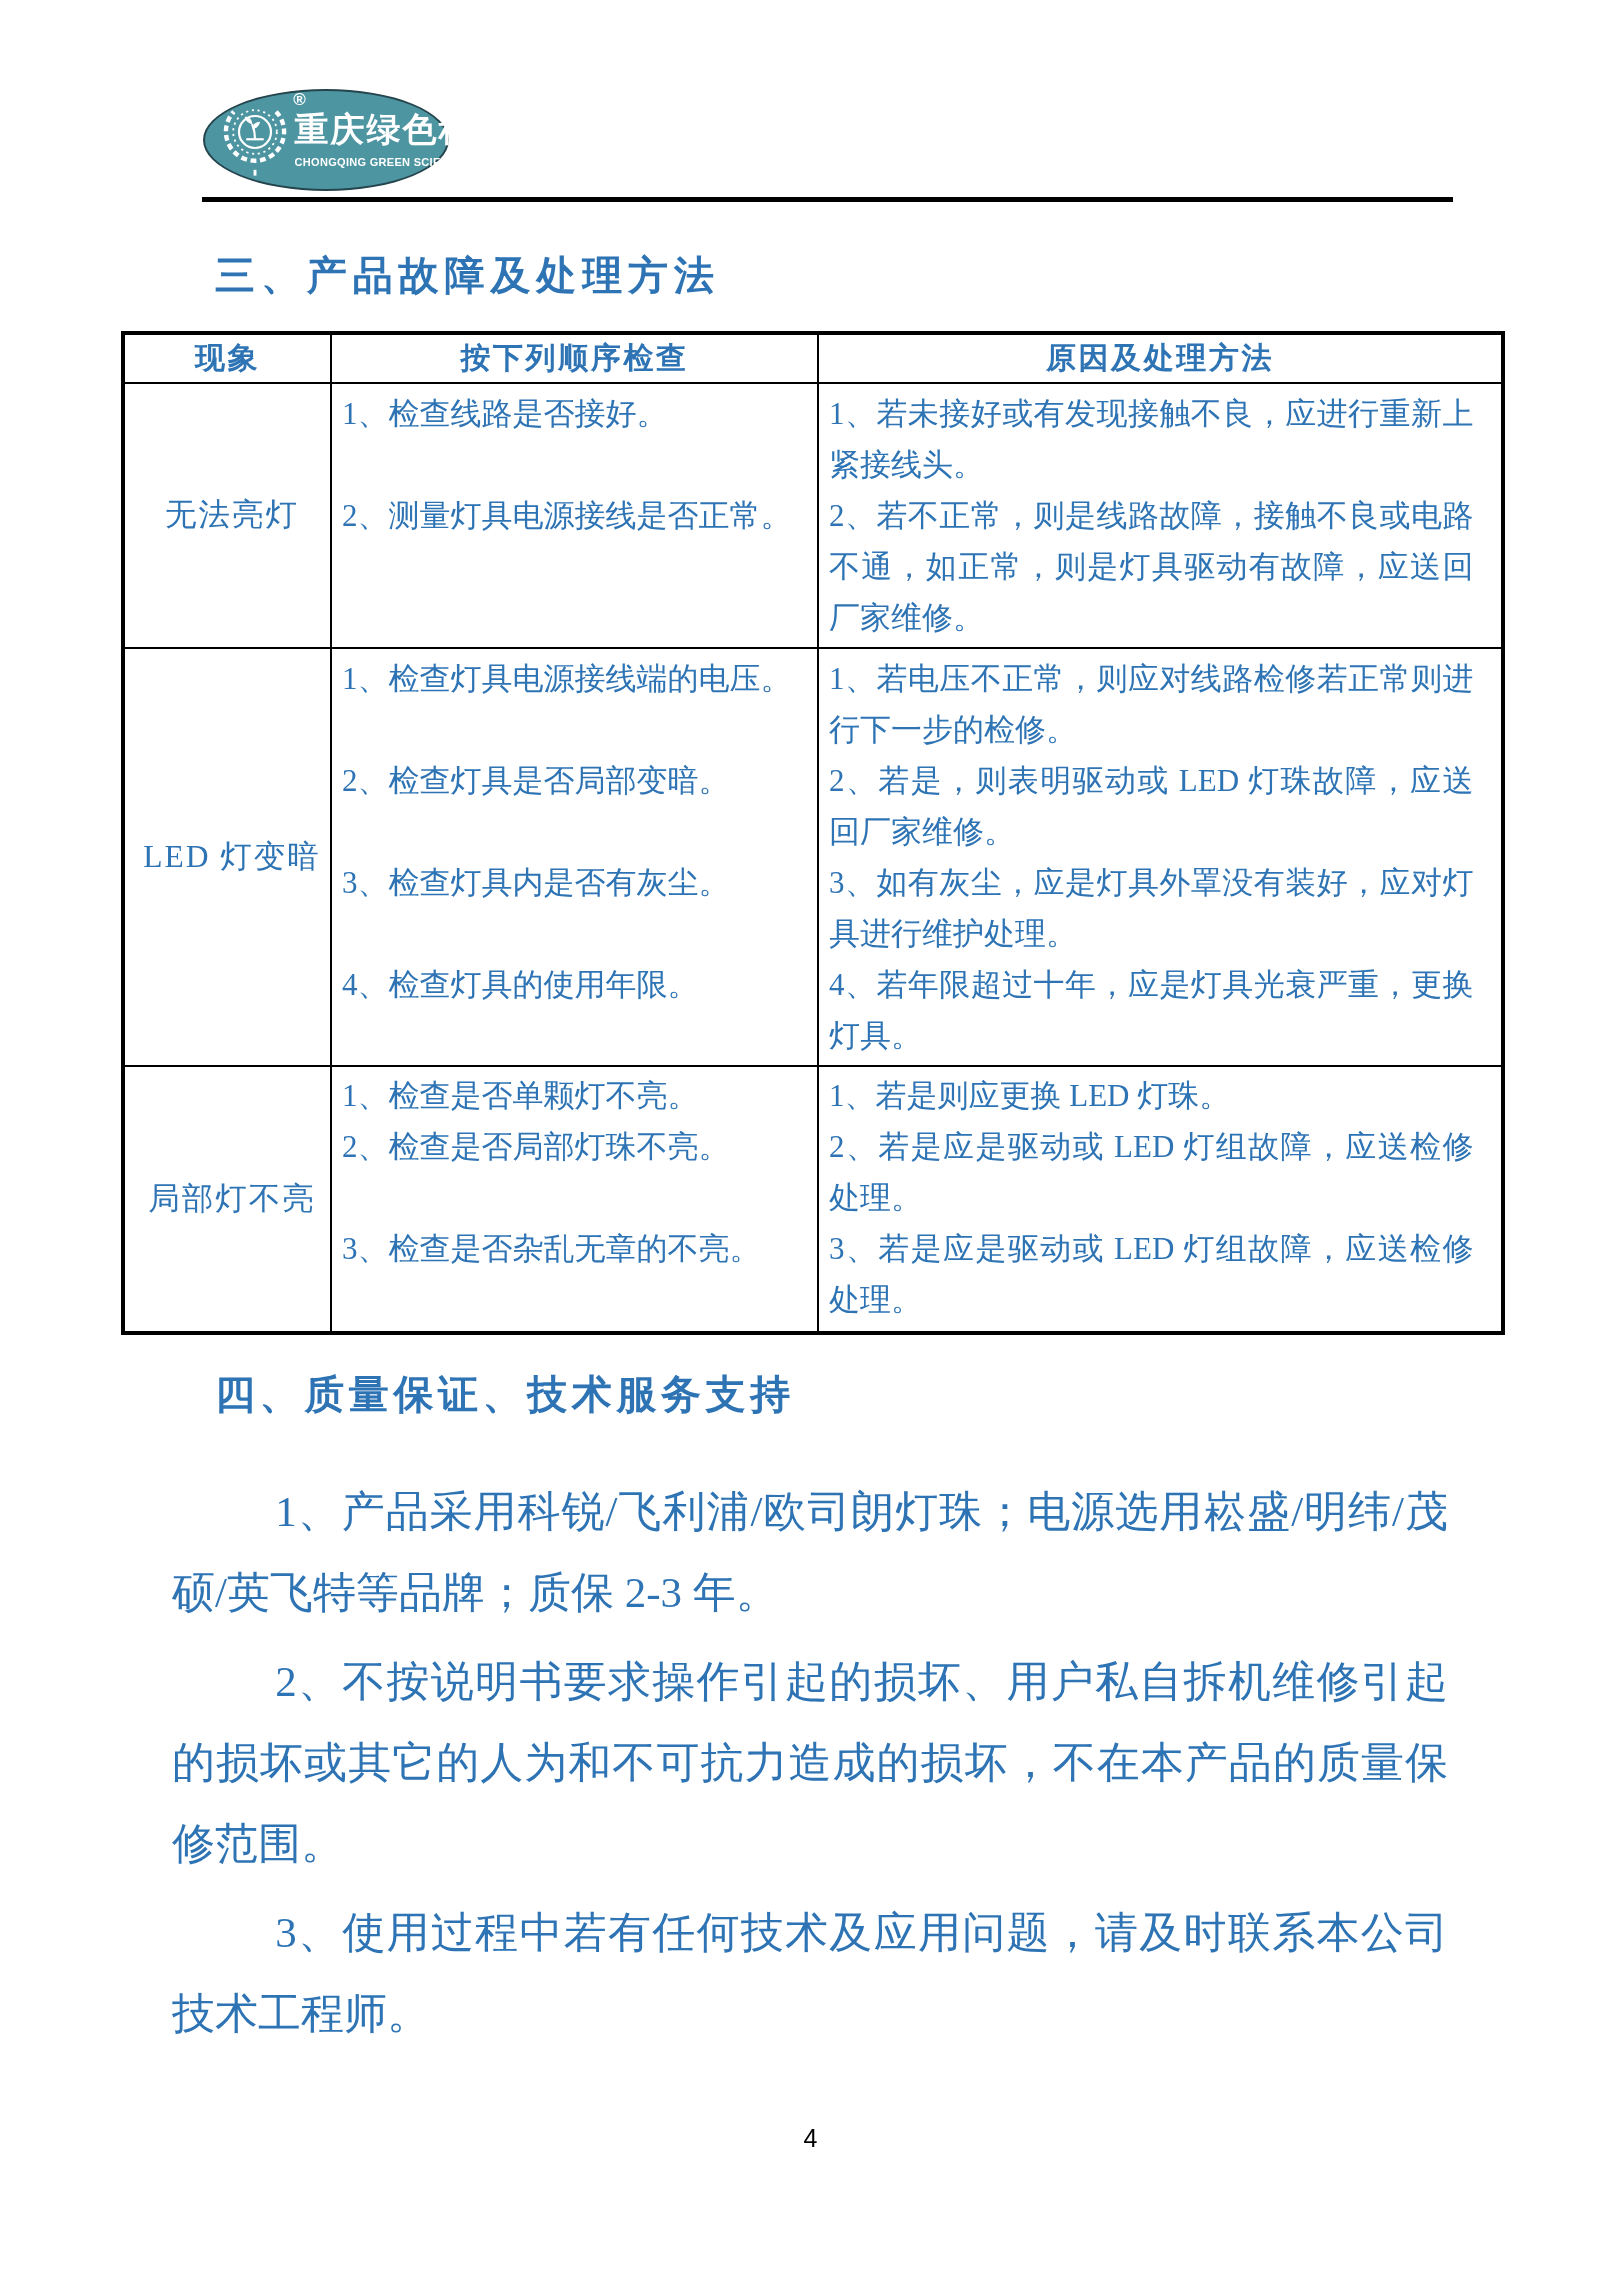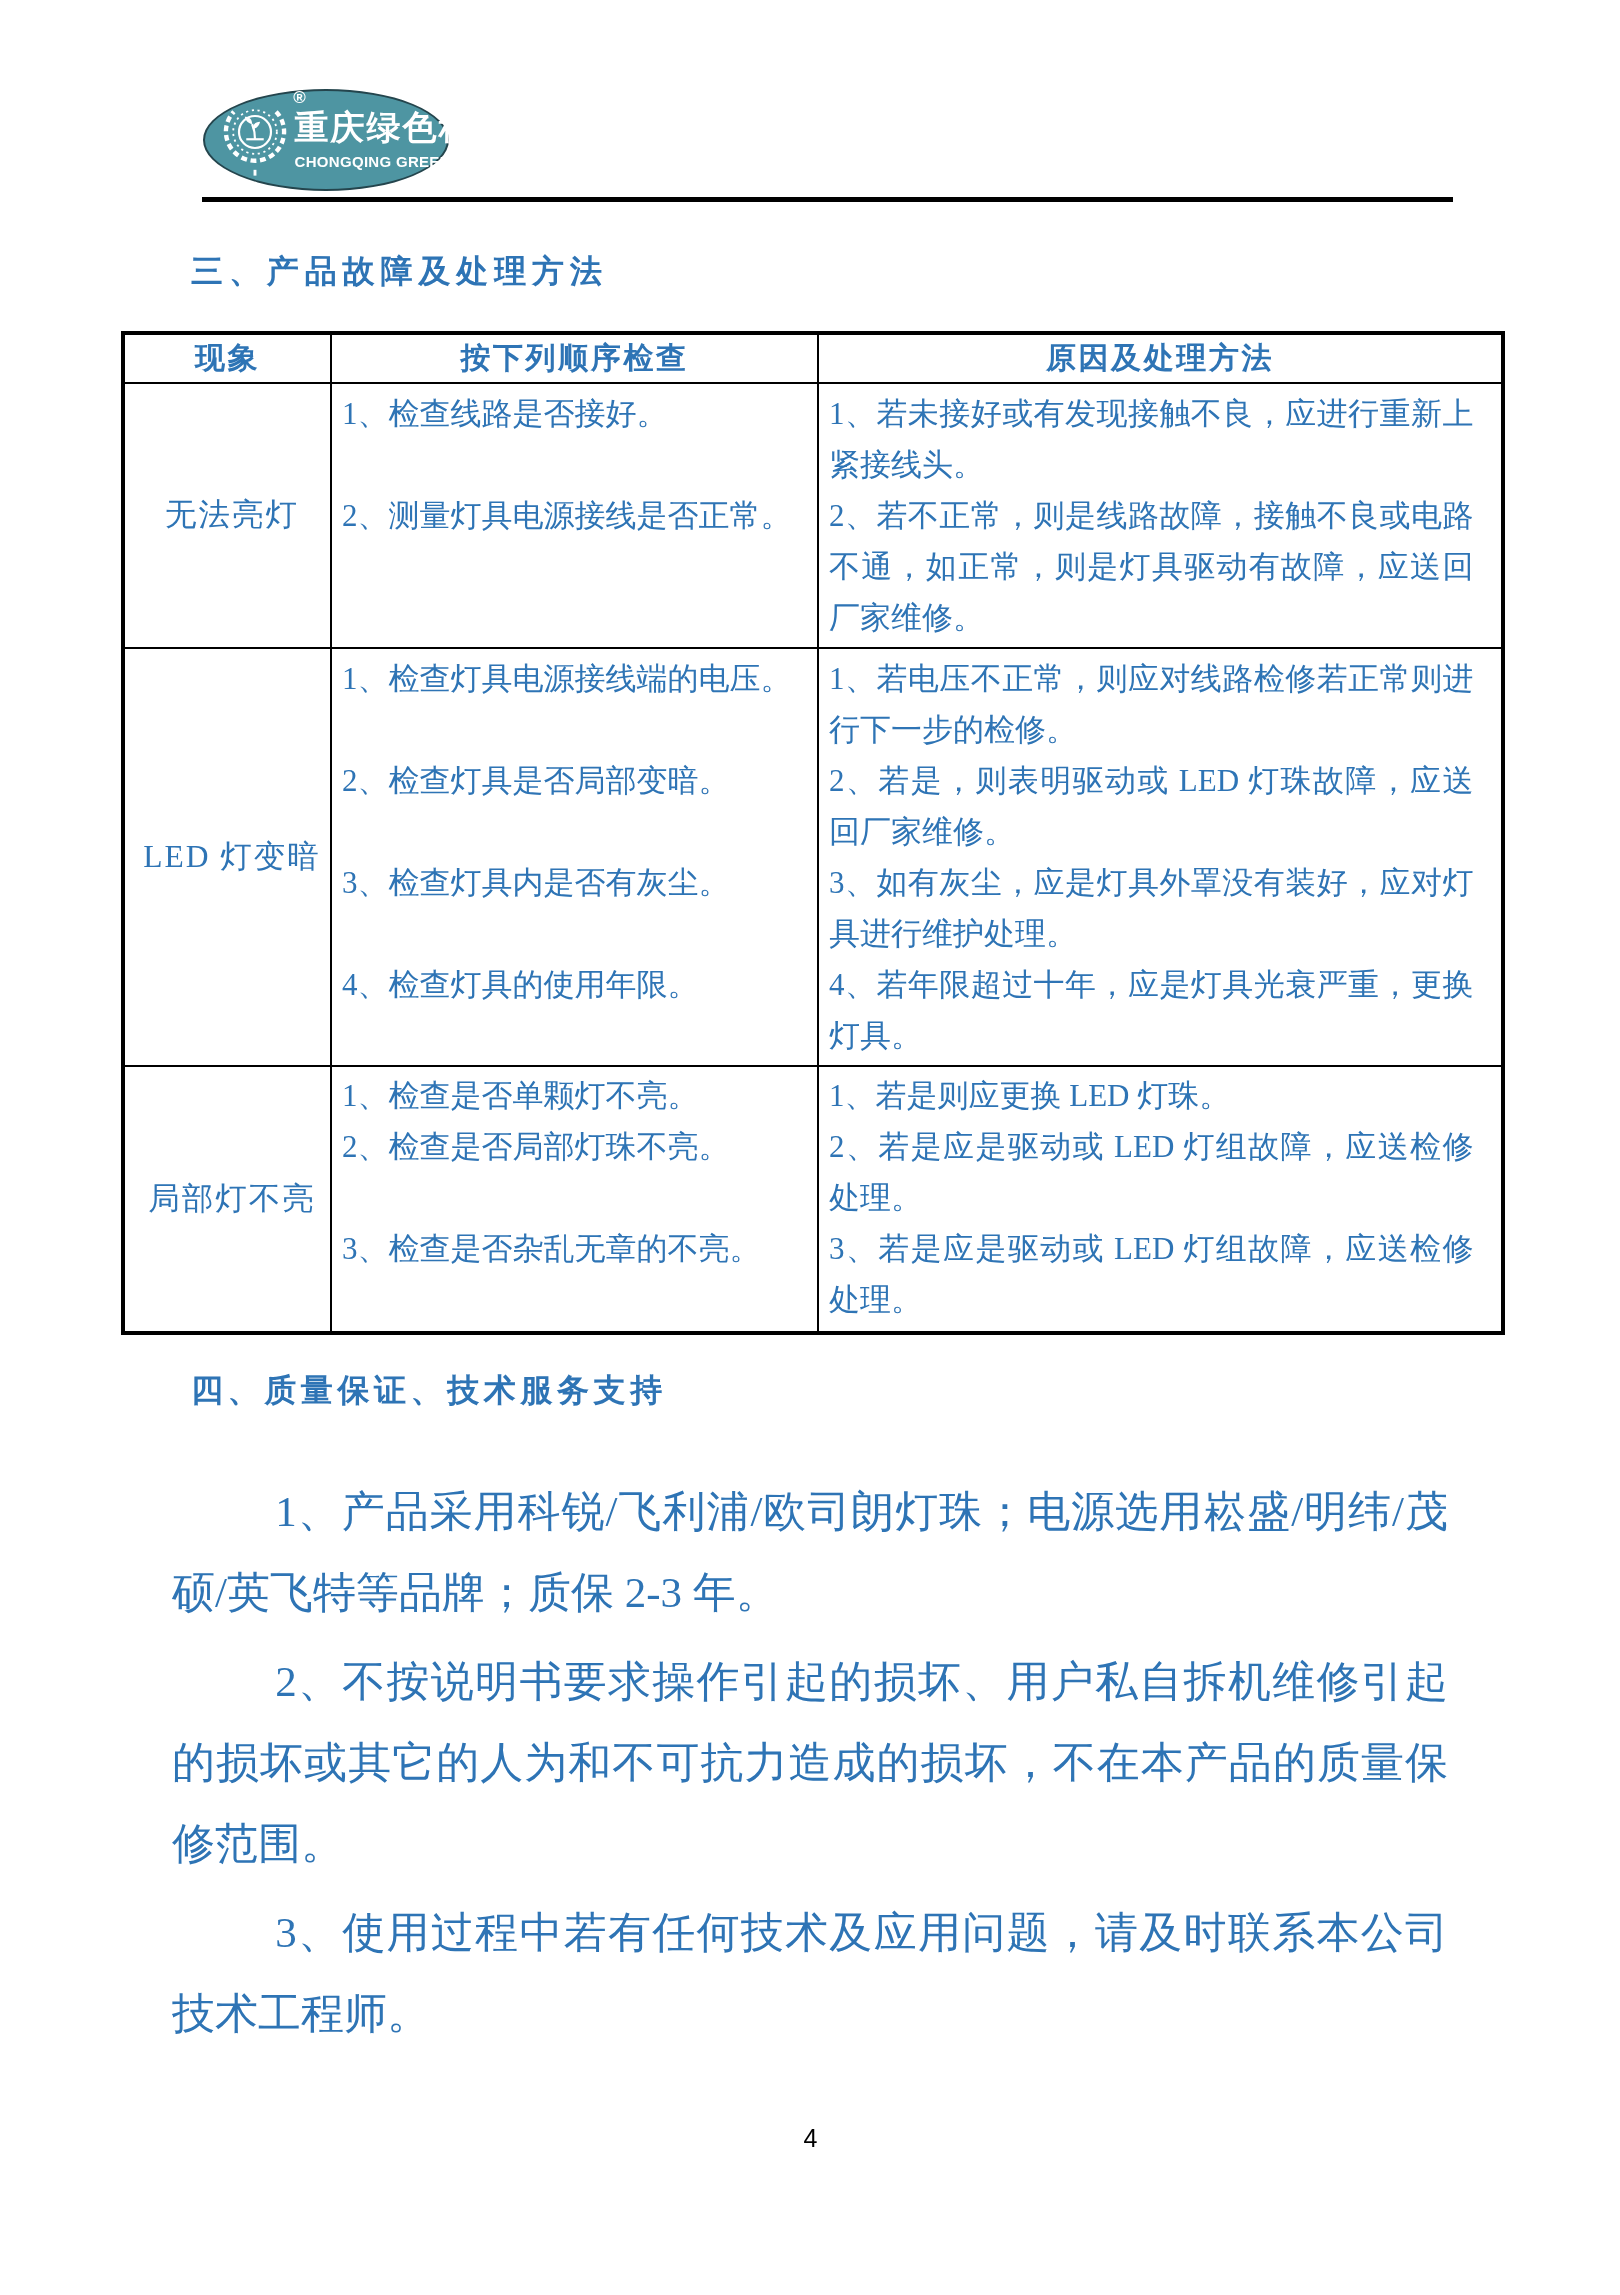--- a/index.html
+++ b/index.html
@@ -21,29 +21,29 @@
   .logo-text{flex:1 1 auto;margin-left:2.6px;position:relative;}
   .logo-reg{
     position:absolute;top:-22px;left:-1.3px;color:#ffffff;
     font-size:17px;font-family:"Liberation Sans",sans-serif;font-weight:bold;
   }
   .logo-cn{
     color:#ffffff;font-size:34px;font-weight:bold;letter-spacing:2px;
     font-family:"Liberation Sans",sans-serif;line-height:1.05;white-space:nowrap;
   }
   .logo-en{
-    color:#ffffff;font-size:15px;font-weight:bold;letter-spacing:0.3px;
+    color:#ffffff;font-size:11px;font-weight:bold;letter-spacing:0.3px;
     font-family:"Liberation Sans",sans-serif;margin-top:8px;white-space:nowrap;
   }
   
   .header-rule{position:absolute;left:202px;top:197px;width:1251px;height:5.3px;background:#000000;}
   
   .sec-title{
-    position:absolute;left:191px;
-    color:#2e74b5;font-weight:bold;font-size:32px;letter-spacing:5.9px;
+    position:absolute;left:215px;
+    color:#2e74b5;font-weight:bold;font-size:40px;letter-spacing:5.9px;
     white-space:nowrap;line-height:1.15;
   }
   .sec3{top:253px;}
   .sec4{top:1372px;letter-spacing:4.6px;}
   
   table.fault{
     position:absolute;left:121px;top:331px;
     width:1380px;border-collapse:collapse;table-layout:fixed;
     color:#2e74b5;
   }

